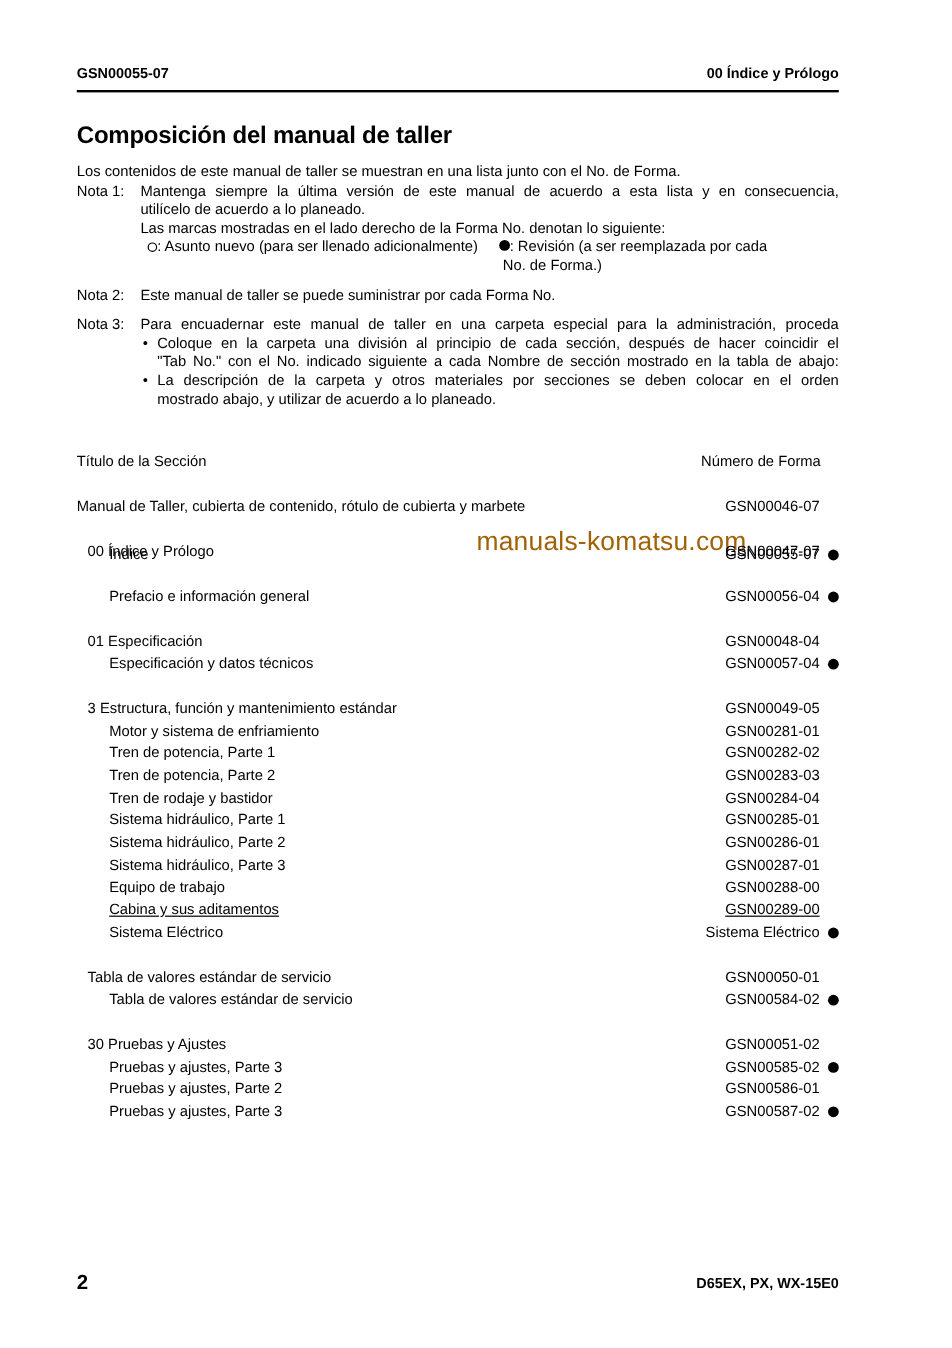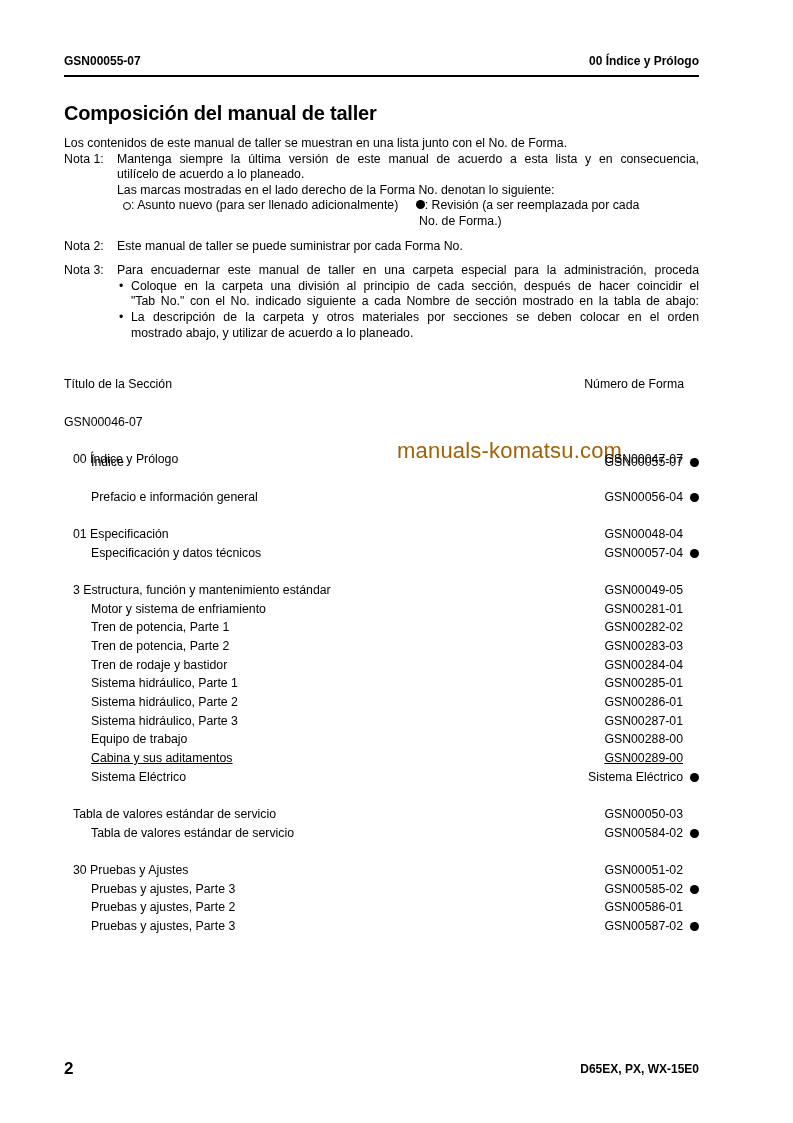--- a/index.html
+++ b/index.html
@@ -131,20 +131,21 @@
 </div>
 
 <div class="colhdr">
   <span>Título de la Sección</span>
   <span>Número de Forma</span>
 </div>
 
 <div class="watermark">manuals-komatsu.com</div>
 
 <div class="row lvl0" style="top:414px;">
+  <span class="lbl">Manual de Taller, cubierta de contenido, rótulo de cubierta y marbete</span>
   <span class="form">
       <span class="form-code">GSN00046-07</span>
       <span class="mark-slot"></span>
     </span>
 </div>
 
 <div class="row lvl1" style="top:451px;">
   <span class="lbl">00 Índice y Prólogo</span>
   <span class="form">
       <span class="form-code">GSN00047-07</span>
@@ -263,21 +264,21 @@
       <span class="form-code">Sistema Eléctrico</span>
       <span class="mark-slot">
         <span class="dot"></span>
       </span>
     </span>
 </div>
 
 <div class="row lvl1" style="top:806px;">
   <span class="lbl">Tabla de valores estándar de servicio</span>
   <span class="form">
-      <span class="form-code">GSN00050-03</span>
+      <span class="form-code">GSN00050-01</span>
       <span class="mark-slot"></span>
     </span>
 </div>
 <div class="row lvl2" style="top:825px;">
   <span class="lbl">Tabla de valores estándar de servicio</span>
   <span class="form">
       <span class="form-code">GSN00584-02</span>
       <span class="mark-slot">
         <span class="dot"></span>
       </span>

